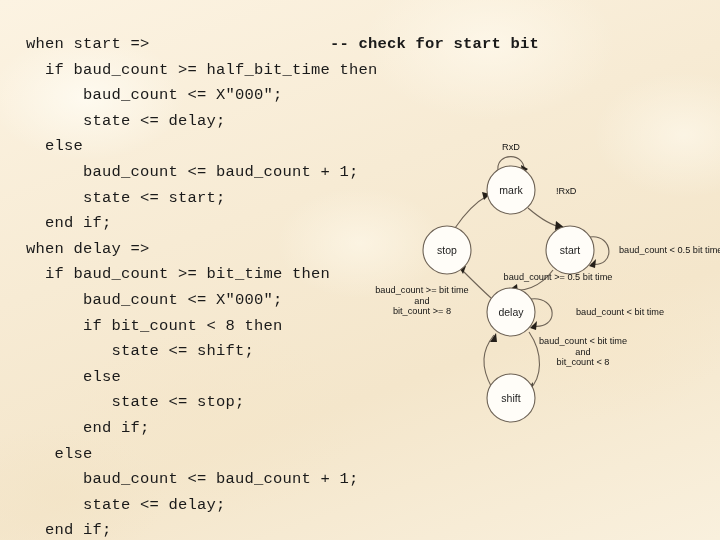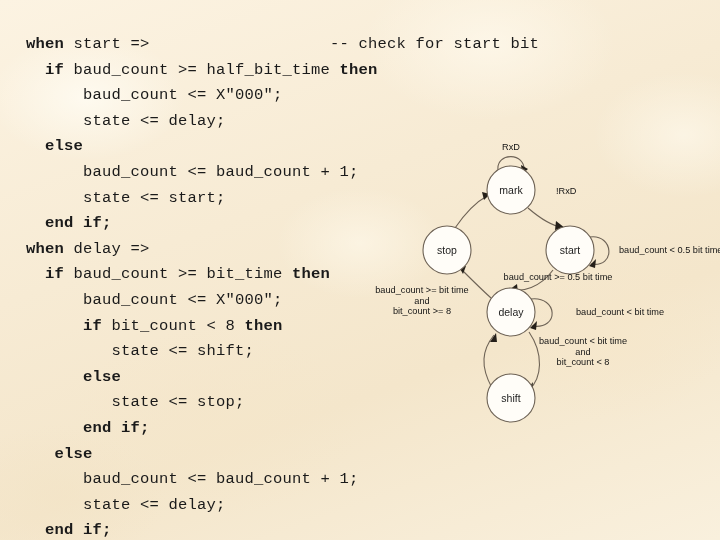--- a/index.html
+++ b/index.html
@@ -43,24 +43,24 @@
     color: #1a1a1a;
     white-space: pre;
     letter-spacing: 0.2px;
   }
   #code-block .ln {
     display: block;
     height: 25.6px;
     white-space: pre;
   }
   #code-block .kw {
-    font-weight: bold;
+    font-weight: normal;
   }
   #code-block .cm {
-    font-weight: normal;
+    font-weight: bold;
   }
 
   
   #state-diagram {
     position: absolute;
     left: 370px;
     top: 128px;
     width: 350px;
     height: 312px;
   }

